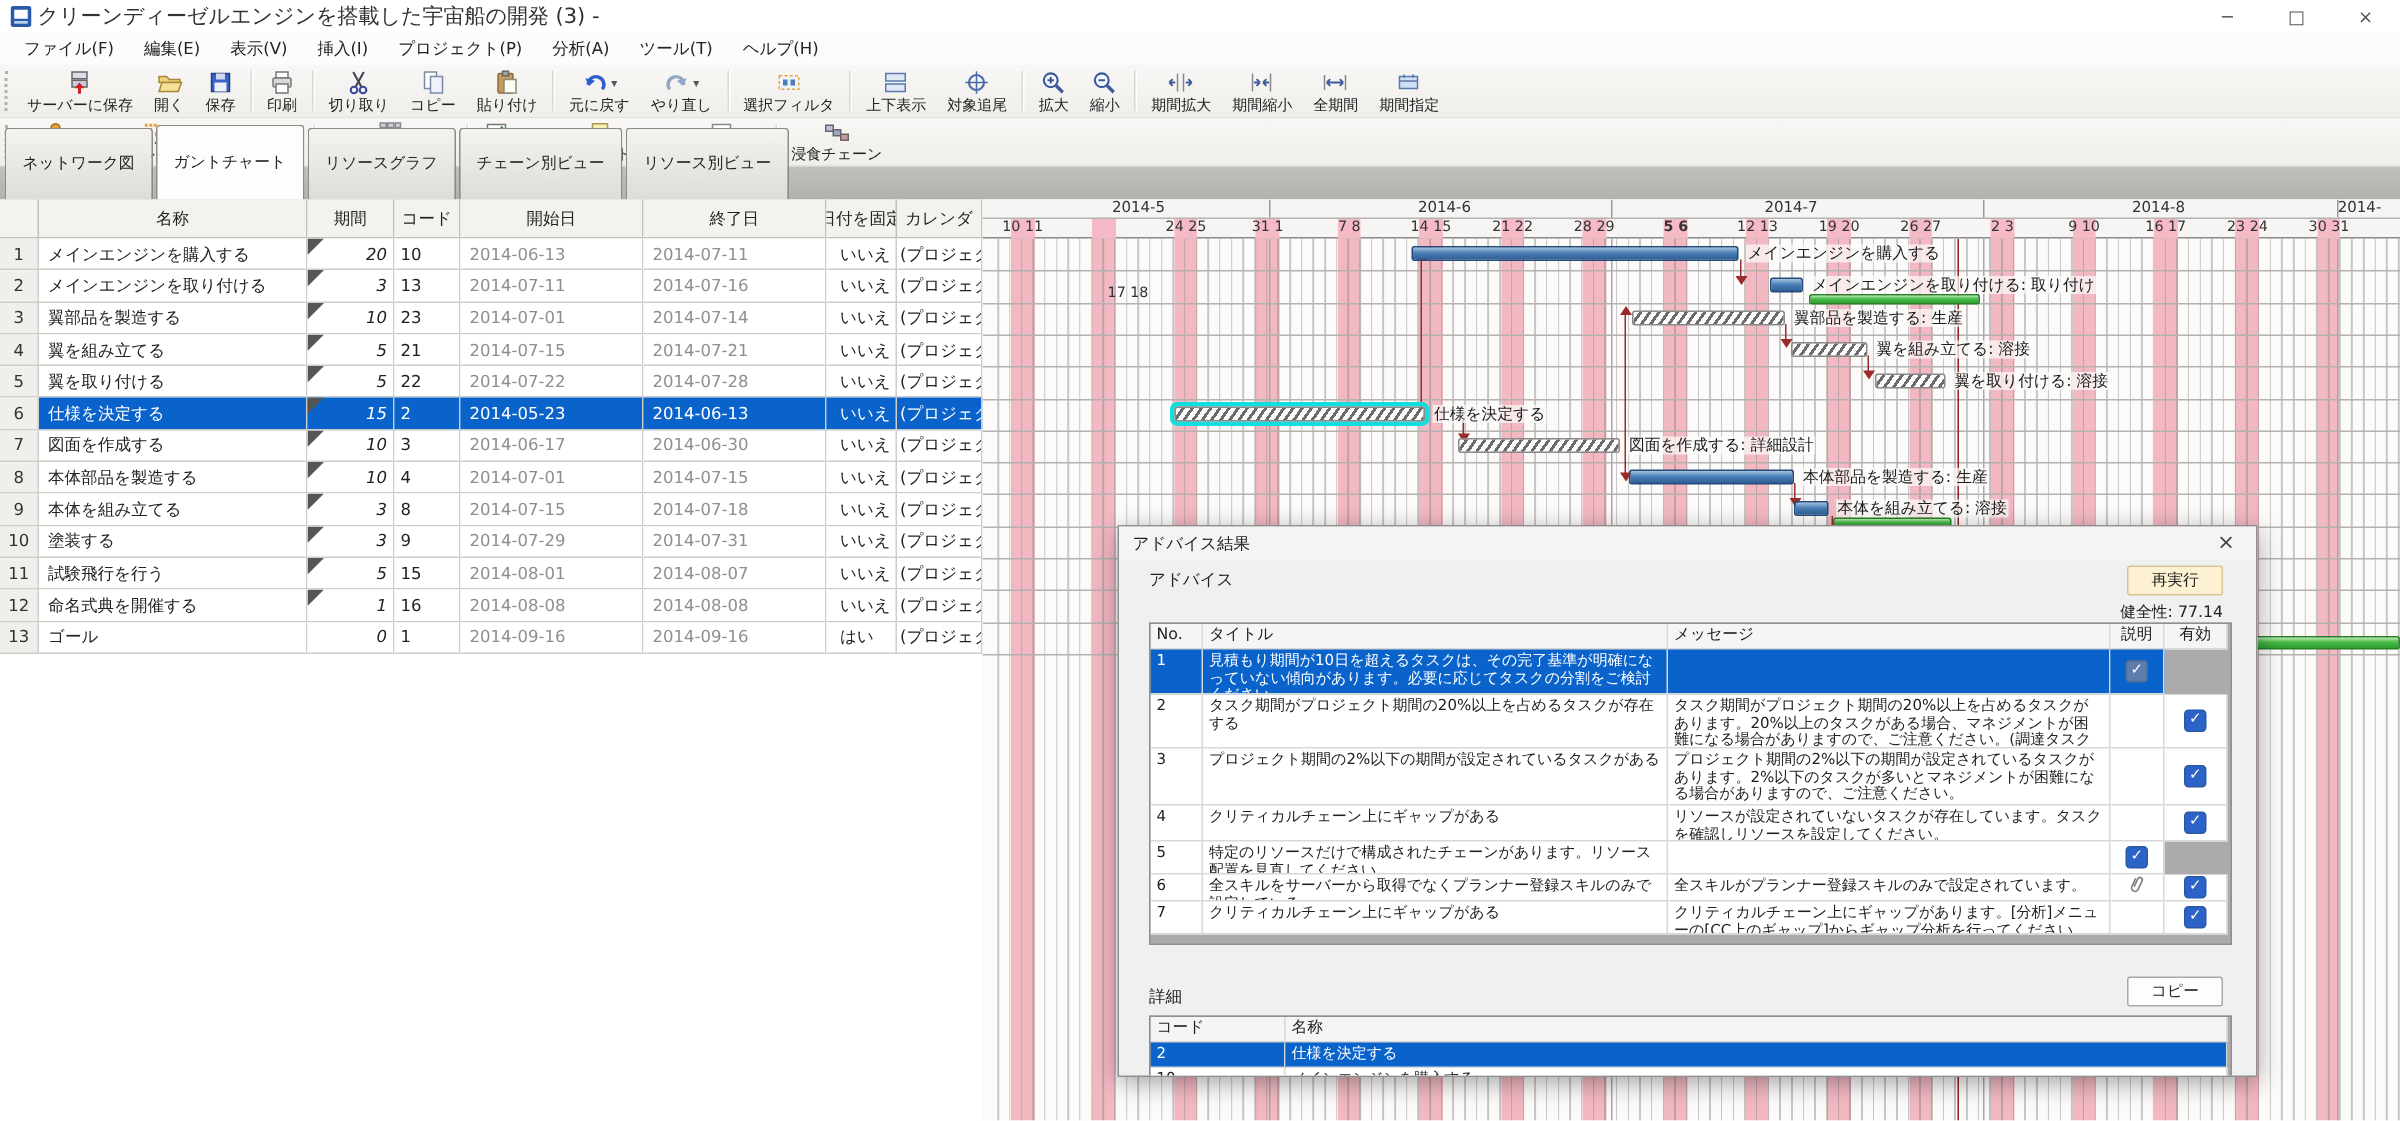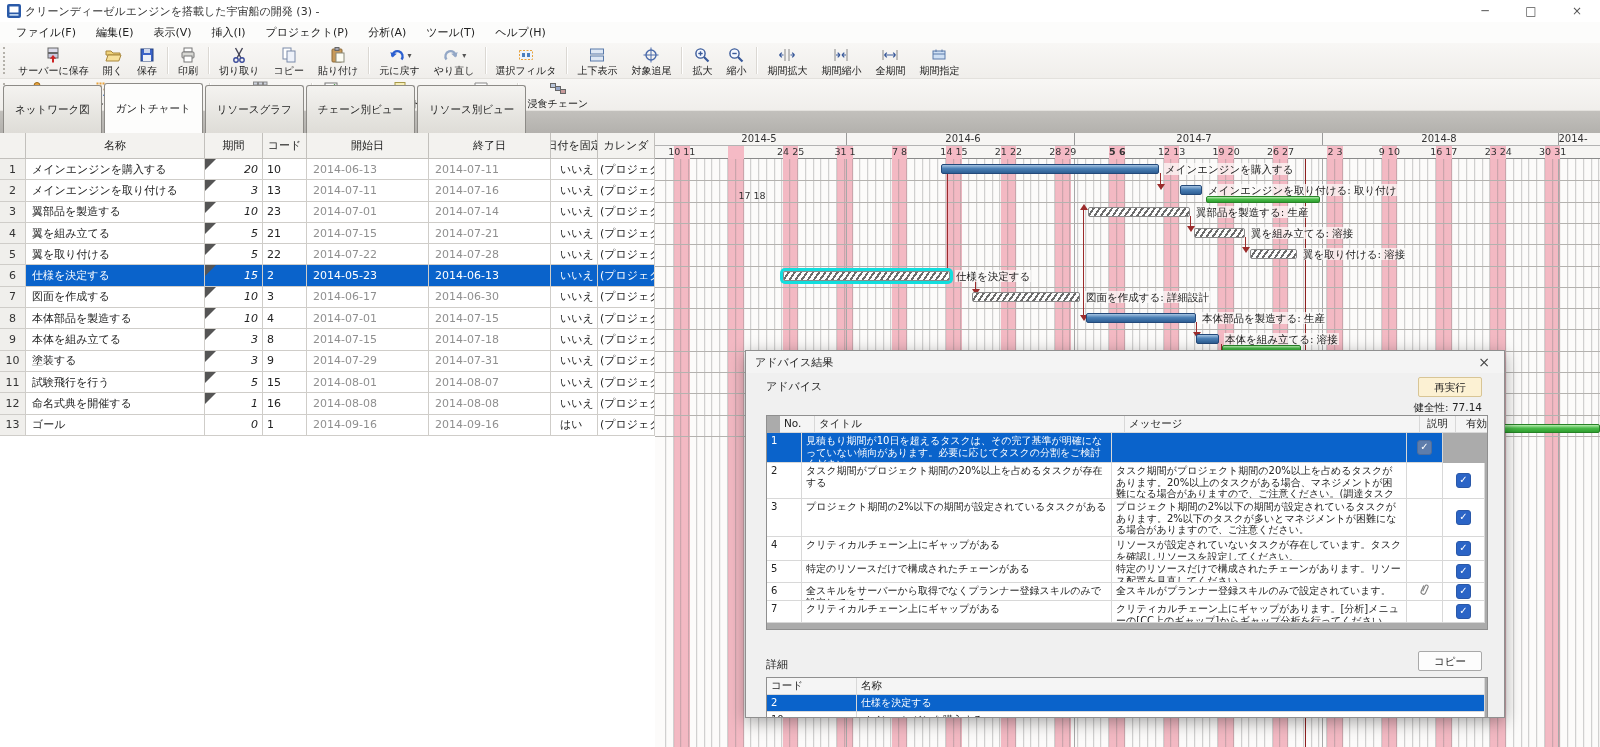--- a/index.html
+++ b/index.html
@@ -1,21 +1,21 @@
 <!DOCTYPE html>
 <html><head>
 <meta charset="utf-8">
 <style>
   html,body{margin:0;padding:0;}
   body{width:1600px;height:747px;overflow:hidden;background:#fff;
        font-family:"DejaVu Sans","Liberation Sans",sans-serif;font-size:11px;color:#222;position:relative;}
   #app{position:absolute;inset:0;}
   
   .titlebar{position:absolute;left:0;top:0;width:100%;height:22px;background:#fff;display:flex;align-items:center;}
-  .title-text{font-size:11px;color:#333;margin-left:4px;}
+  .title-text{font-size:14px;color:#333;margin-left:4px;}
   .win-controls{margin-left:auto;display:flex;height:100%;}
   .win-btn{width:46px;height:100%;display:flex;align-items:center;justify-content:center;font-size:12px;color:#555;}
   
   .menubar{position:absolute;left:0;top:22px;width:100%;height:21px;background:#fcfcfb;display:flex;align-items:center;padding-left:6px;box-sizing:border-box;}
   .menu-item{padding:2px 10px;font-size:11px;color:#222;}
   
   .toolbar{position:absolute;left:0;width:100%;background:linear-gradient(#f8f7f5,#f0eeeb);display:flex;align-items:stretch;border-bottom:1px solid #e3e1dd;box-sizing:border-box;}
   .tb1{top:43px;height:36px;}
   .tb2{top:79px;height:32px;}
   .grip{width:4px;margin:4px 2px 4px 3px;border-left:2px dotted #b4b1aa;}
@@ -731,21 +731,21 @@
 
   <div class="dialog">
     <div class="dlg-titlebar">
       <span>アドバイス結果</span>
       <span class="dlg-close">×</span>
     </div>
     <div class="dlg-label" style="top:28px;">アドバイス</div>
     <div class="btn btn-rerun">再実行</div>
     <div class="health">健全性: 77.14</div>
     <div class="gridtable" id="advice-table" style="top:64px;width:720px;height:213px;">
-        <div class="grow ghdr" style="grid-template-columns: 35px 310px 295px 36px 42px; height: 17px; margin-left: 13px;">
+        <div class="grow ghdr" style="grid-template-columns: 35px 310px 295px 36px 42px; height: 17px;">
           <div class="gcell">No.</div>
           <div class="gcell">タイトル</div>
           <div class="gcell">メッセージ</div>
           <div class="gcell ctr">説明</div>
           <div class="gcell ctr">有効</div>
         </div>
         <div class="grow sel" style="grid-template-columns: 35px 310px 295px 36px 42px; height: 30px;">
           <div class="gcell">1</div>
           <div class="gcell">見積もり期間が10日を超えるタスクは、その完了基準が明確になっていない傾向があります。必要に応じてタスクの分割をご検討ください。</div>
           <div class="gcell ctr"></div>
@@ -775,21 +775,20 @@
           <div class="gcell">4</div>
           <div class="gcell">クリティカルチェーン上にギャップがある</div>
           <div class="gcell">リソースが設定されていないタスクが存在しています。タスクを確認しリソースを設定してください。</div>
           <div class="gcell ctr"></div>
           <div class="gcell ctr">
             <span class="chk">✓</span>
           </div>
         </div>
         <div class="grow " style="grid-template-columns: 35px 310px 295px 36px 42px; height: 22px;">
           <div class="gcell">5</div>
-          <div class="gcell">特定のリソースだけで構成されたチェーンがある</div>
           <div class="gcell">特定のリソースだけで構成されたチェーンがあります。リソース配置を見直してください。</div>
           <div class="gcell ctr"></div>
           <div class="gcell ctr">
             <span class="chk">✓</span>
           </div>
         </div>
         <div class="grow " style="grid-template-columns: 35px 310px 295px 36px 42px; height: 18px;">
           <div class="gcell">6</div>
           <div class="gcell">全スキルをサーバーから取得でなくプランナー登録スキルのみで設定している</div>
           <div class="gcell">全スキルがプランナー登録スキルのみで設定されています。</div>

